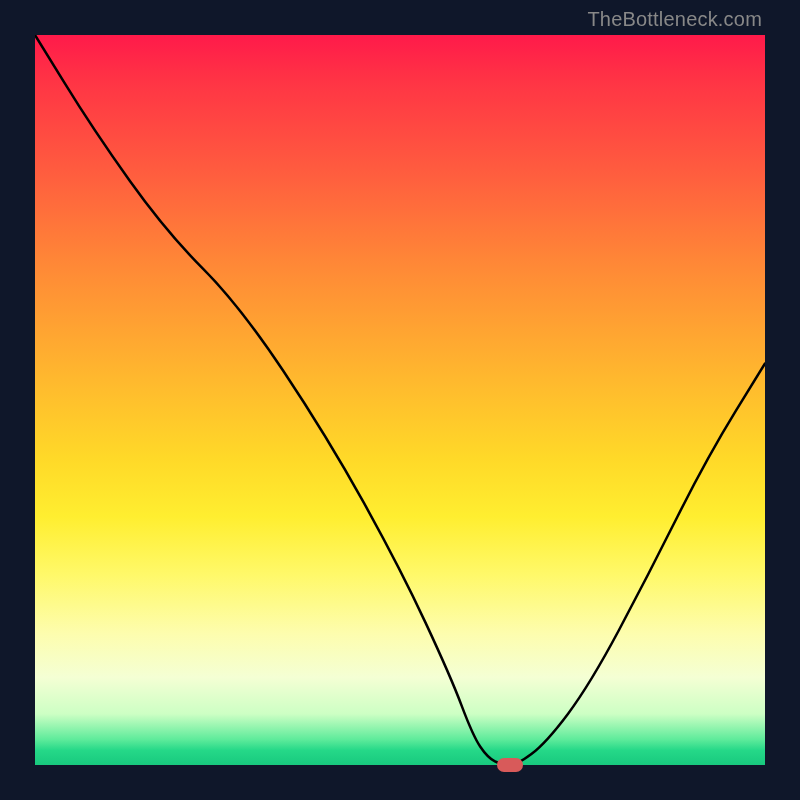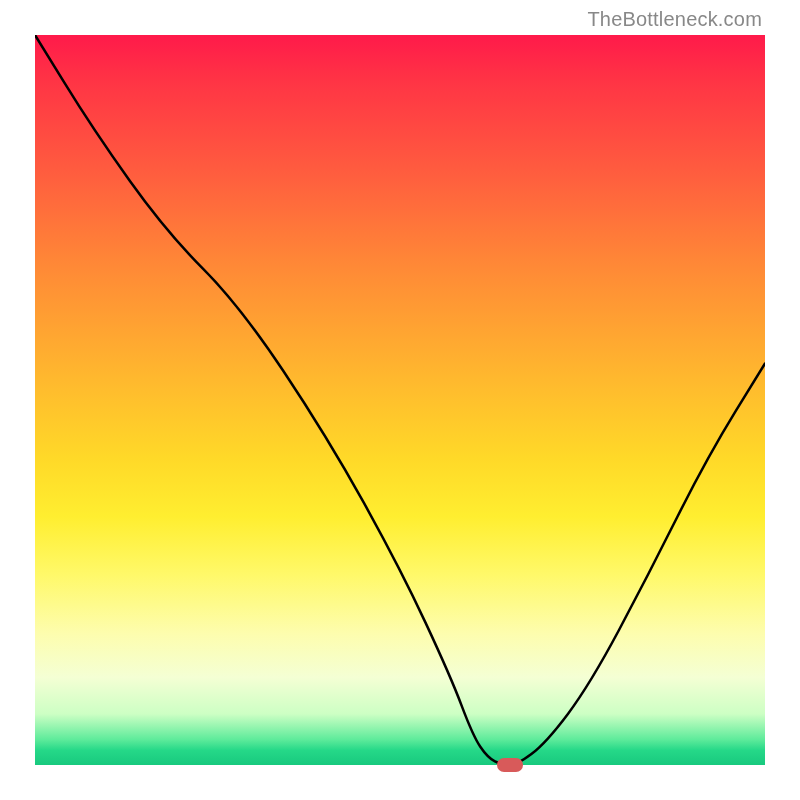--- a/index.html
+++ b/index.html
@@ -7,21 +7,21 @@
     padding: 0;
     width: 800px;
     height: 800px;
     background: #000;
     overflow: hidden;
   }
   .frame {
     position: relative;
     width: 800px;
     height: 800px;
-    background: #ffffff;
+    background: #0f172a;
   }
   .gradient-area {
     position: absolute;
     left: 35px;
     top: 35px;
     width: 730px;
     height: 730px;
     background: linear-gradient(
       to bottom,
       #ff1a4a 0%,

